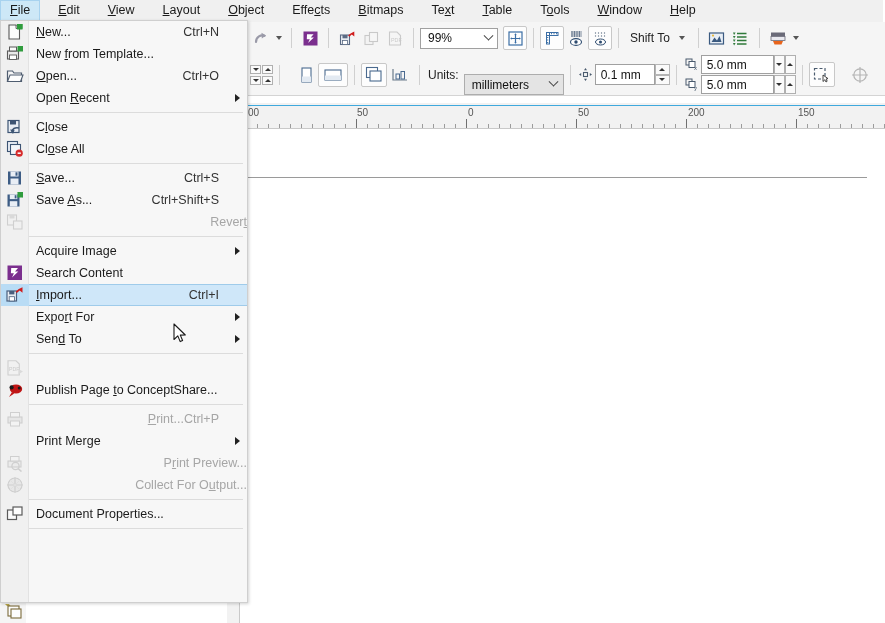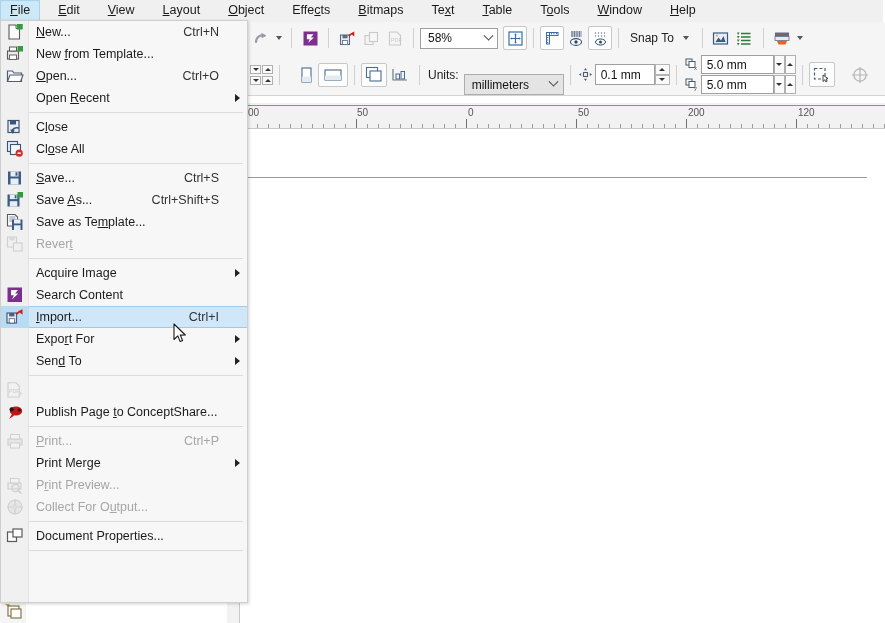--- a/index.html
+++ b/index.html
@@ -141,21 +141,21 @@
   .mi .label {
     flex:1; font-size:12.5px; color:#1b1b1b; padding-left:7px; white-space:nowrap;
     line-height:14px;
   }
   .mi .accel { font-size:12.5px; color:#333; padding-right:28px; white-space:nowrap; }
   .mi .submarker {
     position:absolute; right:7px; top:50%; margin-top:-4px;
     width:0;height:0;border-top:4px solid transparent;border-bottom:4px solid transparent;
     border-left:5px solid #222;
   }
-  .mi.disabled .label, .mi.disabled .accel { color:#a6a6a6; }
+  .mi.disabled .label, .mi.disabled .accel { color:#a6a6a6;text-align:right; }
   .mi.selected {
     background:#cfe7f9; border-top:1px solid #9fcbea; border-bottom:1px solid #9fcbea;
   }
   .mi.selected .icon { background:#b9dcf5; }
   .mi u { text-decoration:underline; text-underline-offset:1px; }
   .sep {
     height:1px; margin:3px 4px 3px 28px; background:#dcdcdc;
   }
 
   .cursor-arrow { position:absolute; left:173px; top:323px; z-index:60; }
@@ -224,21 +224,21 @@
     <div class="tb-btn">
       <svg width="17" height="17" viewBox="0 0 17 17" opacity="0.35">
         <path d="M2.5 2 L10 2 L13.5 5.5 L13.5 15 L2.5 15 Z" fill="#f6f6f6" stroke="#7a7a7a" stroke-width="1.1"></path>
         <text x="4" y="12" font-size="5.4" fill="#7a7a7a" font-family="Liberation Sans, sans-serif">PDF</text>
       </svg>
     </div>
 
     <div class="tb-sep"></div>
 
     <div class="combo" style="width:78px;">
-      <span class="val">58%</span>
+      <span class="val">99%</span>
       <span class="chev">
           <span class="chev-glyph"></span>
         </span>
     </div>
 
     <div style="width:5px;flex:none;"></div>
     <div class="tb-btn framed">
       <svg width="15" height="15" viewBox="0 0 15 15">
         <rect x="1" y="1" width="13" height="13" fill="none" stroke="#3b6ea5" stroke-width="1.2"></rect>
         <path d="M7.5 3 L7.5 12 M3 7.5 L12 7.5" stroke="#3b6ea5" stroke-width="1.2"></path>
@@ -277,21 +277,21 @@
             <circle cx="11.5" cy="5" r="0.7"></circle>
         </g>
         <ellipse cx="7.5" cy="11" rx="5" ry="3" fill="#ffffff" stroke="#2c4a6e" stroke-width="1"></ellipse>
         <circle cx="7.5" cy="11" r="1.5" fill="#2c4a6e"></circle>
       </svg>
     </div>
 
     <div class="tb-sep"></div>
 
     <div class="tb-text-btn">
-      <span class="tb-label">Snap To</span>
+      <span class="tb-label">Shift To</span>
       <span class="caret-sm"></span>
     </div>
 
     <div class="tb-sep"></div>
 
     <div class="tb-btn">
       <svg width="17" height="17" viewBox="0 0 17 17">
         <rect x="1.5" y="3" width="14" height="11" fill="#e8eef5" stroke="#3b5a80" stroke-width="1.2"></rect>
         <path d="M3.5 12 L6.5 7.5 L9 10.5 L11.5 6 L13.5 12 Z" fill="#3b5a80"></path>
         <circle cx="5" cy="5.6" r="1.1" fill="#e8b93d"></circle>
@@ -548,21 +548,21 @@
         <div class="tick" style="left: 622px; height: 4px; background: rgb(156, 156, 156);"></div>
         <div class="tick" style="left: 633px; height: 4px; background: rgb(156, 156, 156);"></div>
         <div class="tick" style="left: 644px; height: 4px; background: rgb(156, 156, 156);"></div>
       </div>
     <div id="ruler-labels">
         <div class="lbl" style="left: 6px;">00</div>
         <div class="lbl" style="left: 115px;">50</div>
         <div class="lbl" style="left: 226px;">0</div>
         <div class="lbl" style="left: 336px;">50</div>
         <div class="lbl" style="left: 446px;">200</div>
-        <div class="lbl" style="left: 556px;">120</div>
+        <div class="lbl" style="left: 556px;">150</div>
       </div>
   </div>
 
   <div id="canvas">
     <div style="position:absolute;left:227px;top:177px;width:0;height:0;"></div>
   </div>
   <div id="page"></div>
 
   <div id="filemenu">
     <div class="gutter"></div>
@@ -648,32 +648,20 @@
               <rect x="3.8" y="3.5" width="7.5" height="4.6" fill="#e9eef5"></rect>
               <rect x="8.7" y="4.2" width="1.8" height="3.2" fill="#3d5c84"></rect>
               <rect x="3.8" y="10.2" width="7.5" height="5.3" fill="#e9eef5"></rect>
               <path d="M11.5 1 L17 1 L17 6.5 Z" fill="#2f9c3d"></path>
               <rect x="11.5" y="1" width="5.5" height="5.5" fill="#2f9c3d"></rect>
             </svg>
           </div>
           <div class="label">Save <u>A</u>s...</div>
           <div class="accel">Ctrl+Shift+S</div>
         </div>
-        <div class="mi">
-          <div class="icon">
-            <svg width="18" height="18" viewBox="0 0 18 18" style="opacity:1">
-              <path d="M1.5 1.5 L9 1.5 L11.5 4 L11.5 13 L1.5 13 Z" fill="#fbfbfb" stroke="#5a5a5a" stroke-width="1.1"></path>
-              <path d="M3.3 4 L9.5 4 M3.3 6 L9.5 6 M3.3 8 L7.5 8" stroke="#7d8aa0" stroke-width="0.9"></path>
-              <rect x="6" y="6.5" width="10.5" height="10.5" fill="#3d5c84"></rect>
-              <rect x="8" y="6.5" width="6.5" height="4" fill="#e9eef5"></rect>
-              <rect x="8" y="12.3" width="6.5" height="4.7" fill="#e9eef5"></rect>
-            </svg>
-          </div>
-          <div class="label">Save as Te<u>m</u>plate...</div>
-        </div>
         <div class="mi disabled">
           <div class="icon">
             <svg width="18" height="18" viewBox="0 0 18 18" style="opacity:0.38">
               <rect x="1.5" y="2" width="9" height="10" fill="#f2f2f2" stroke="#9a9a9a" stroke-width="1.1"></rect>
               <rect x="3.5" y="2" width="5" height="3.5" fill="#b6b6b6"></rect>
               <rect x="7.5" y="8" width="8.5" height="8" fill="#f2f2f2" stroke="#9a9a9a" stroke-width="1.1"></rect>
             </svg>
           </div>
           <div class="label">Rever<u>t</u></div>
         </div>

